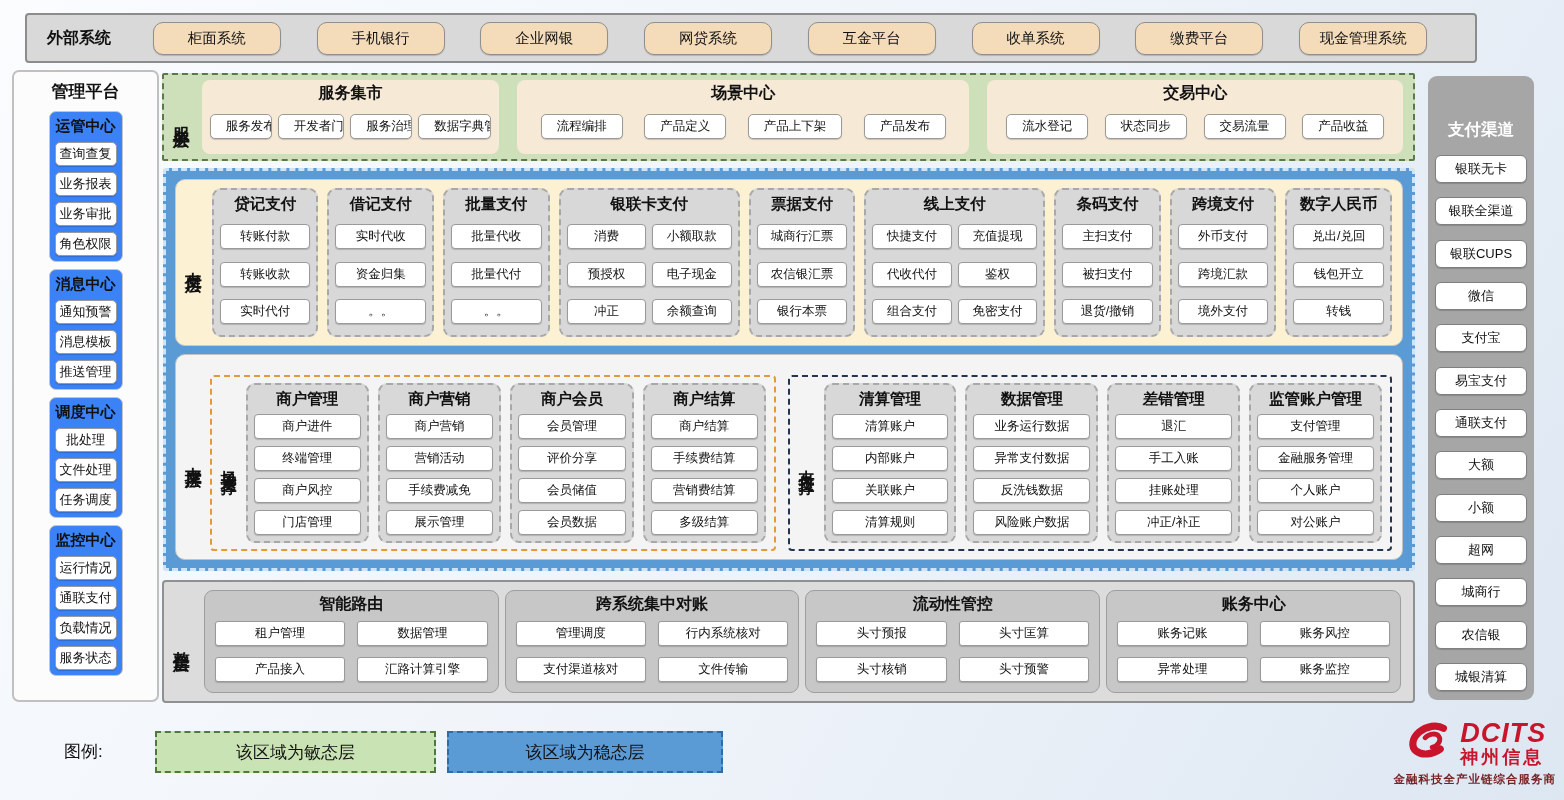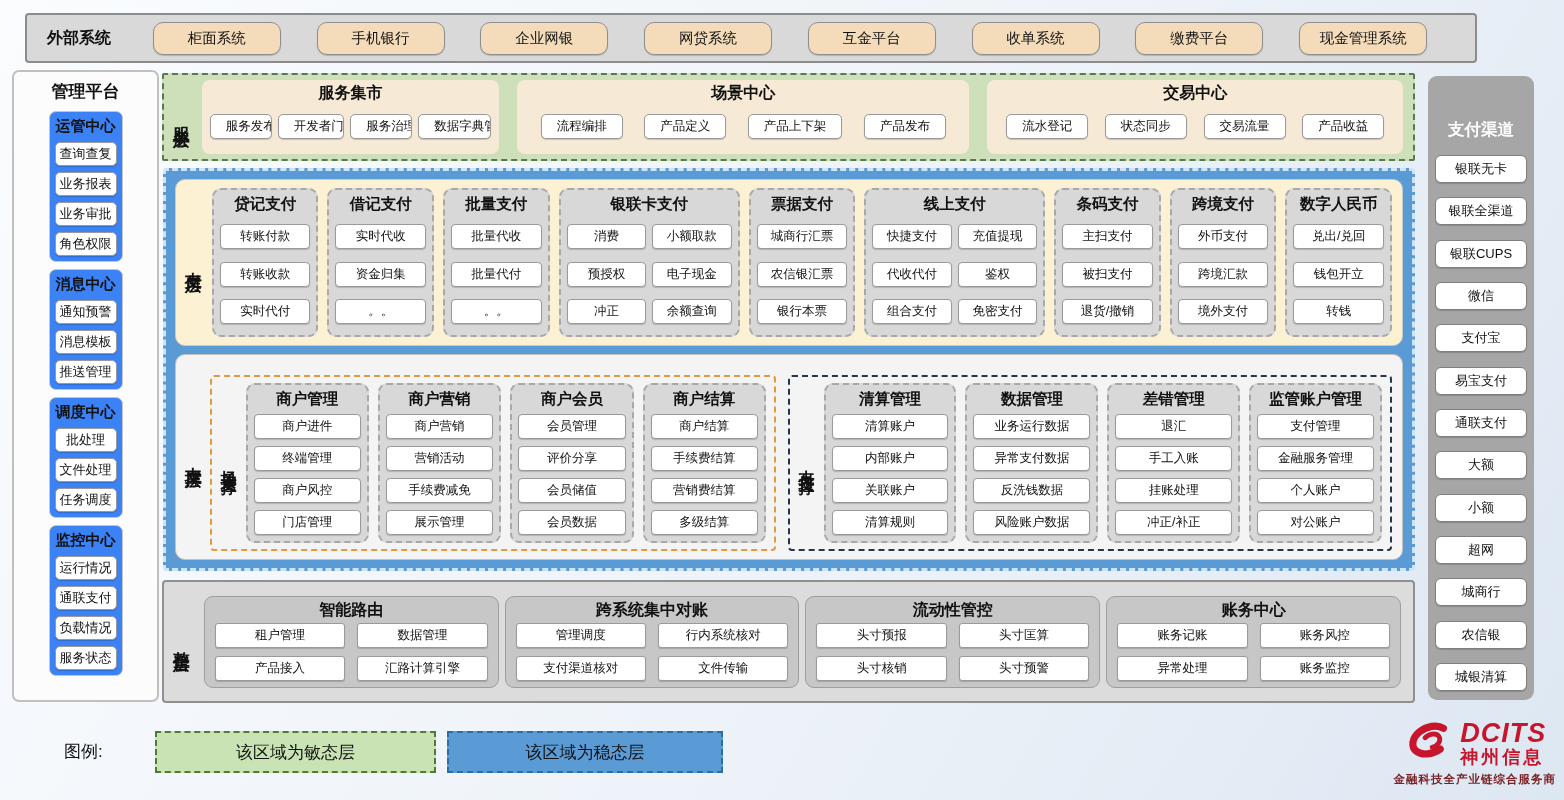--- a/index.html
+++ b/index.html
@@ -69,21 +69,21 @@
   .support-groups { flex:1; display:flex; gap:12px; min-height:0;align-items:flex-end; }
   .sup-group { border-radius:4px; padding:6px 8px; display:flex; gap:9px; flex:1; min-width:0; }
   .scene-style { border:2px dashed #e19b3c; }
   .pay-style { border:2px dashed #24364f; flex:1.07; }
   .sup-label { font-size:16px; }
 
   
   .integration-layer { position:absolute; left:162px; top:580px; width:1253px; height:123px;
                        background:#dcdcdc; border:2px solid #909090; border-radius:4px;
                        display:flex; align-items:center; padding:8px 12px 8px 8px; gap:14px; }
-  .int-panels { flex:1; display:flex; gap:6px; height:100%;align-items:center; }
+  .int-panels { flex:1; display:flex; gap:6px; height:100%; }
   .int-panel { flex:1; background:#c7c7c7; border:1px solid #9e9e9e; border-radius:9px;
                padding:3px 10px 6px; display:flex; flex-direction:column; gap:2px; min-width:0; }
   .int-grid { flex:1; display:grid; grid-template-columns:1fr 1fr; gap:8px 12px;
               align-content:space-evenly; }
   .int-grid .btn { font-size:12.5px; border-radius:3px; }
 
   
   .right-sidebar { position:absolute; left:1428px; top:76px; width:106px; height:624px;
                    background:#a6a6a6; border-radius:9px; padding:9px 7px;
                    display:flex; flex-direction:column; gap:14px; }

